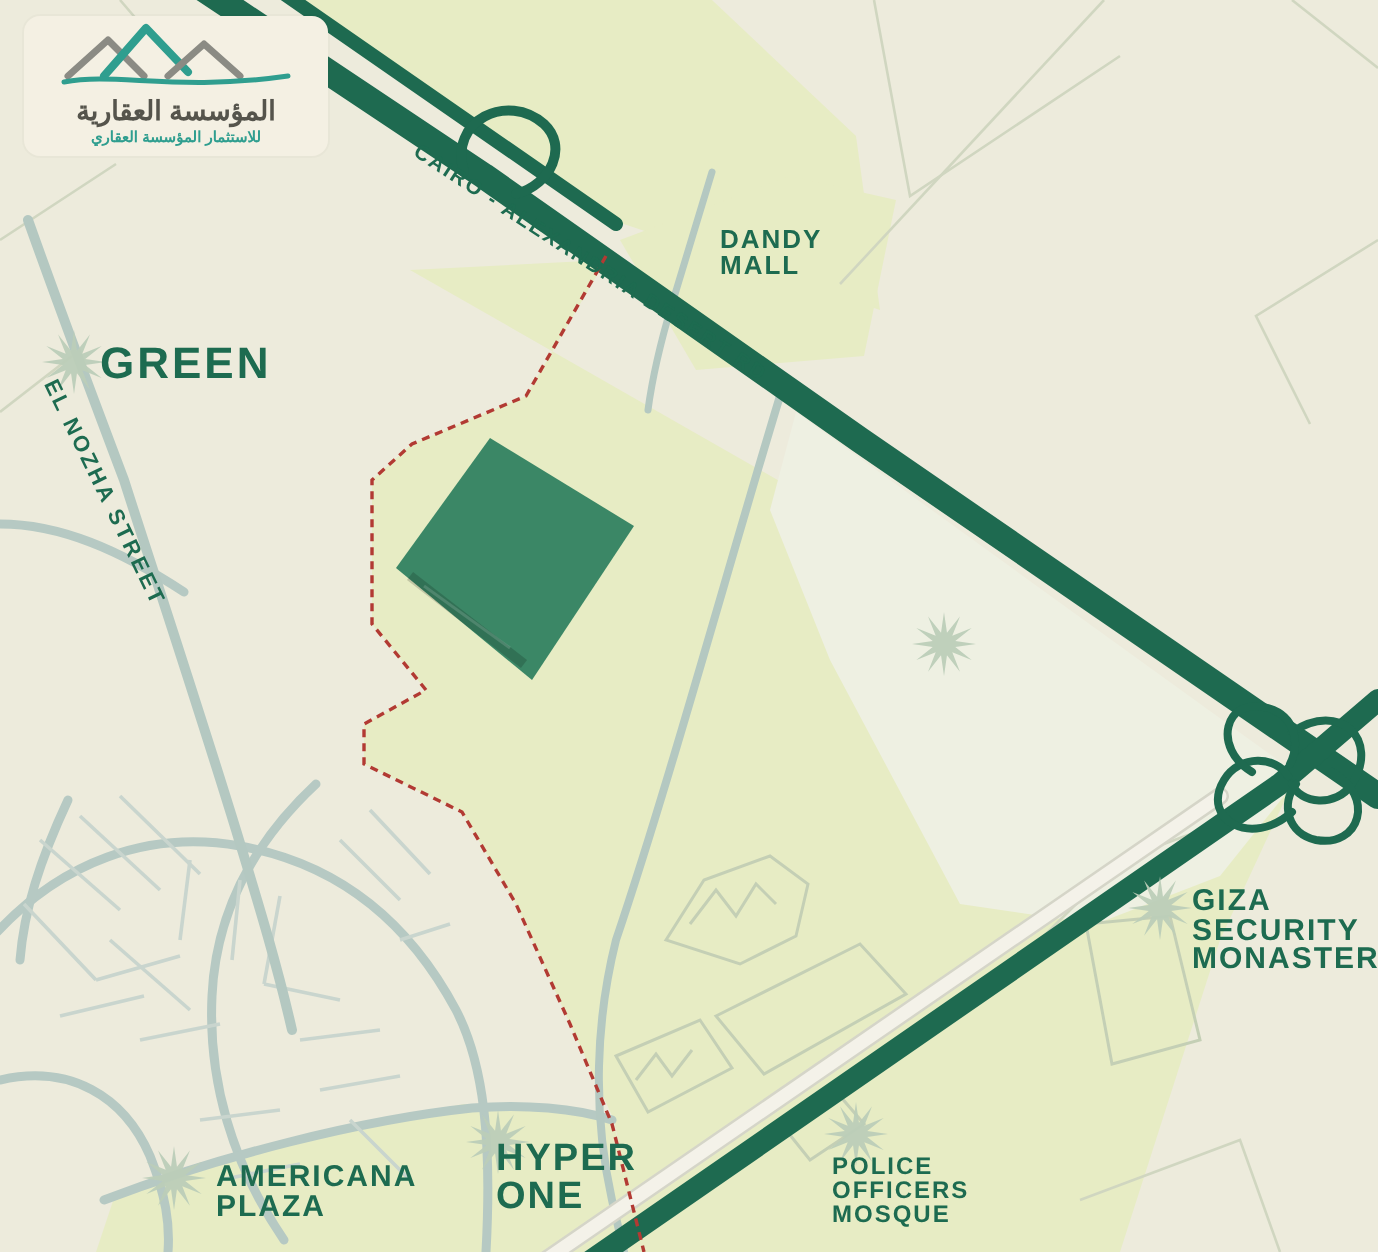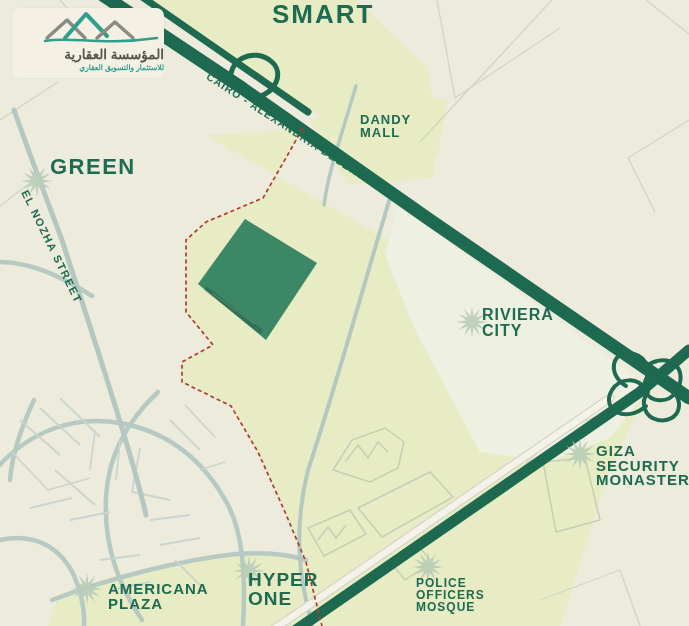--- a/index.html
+++ b/index.html
@@ -4,35 +4,35 @@
 <style>
   html,body{margin:0;padding:0;background:#fff;font-family:"Liberation Sans",sans-serif;}
   .stage{position:relative;width:689px;height:626px;overflow:hidden;background:#edebdc;}
   .stage svg.base{position:absolute;left:0;top:0;}
   
   .plabel{position:absolute;color:#1d6b50;font-weight:bold;line-height:0.98;letter-spacing:1px;
           text-transform:uppercase;white-space:nowrap;z-index:5;transform-origin:0 0;}
   .plabel span{display:block;}
   .l-smart{left:272px;top:2px;font-size:26px;letter-spacing:2px;}
   .l-dandy{left:360px;top:114px;font-size:13px;}
-  .l-green{left:50px;top:156px;font-size:22px;letter-spacing:1.5px;}
+  .l-green{left:50px;top:171px;font-size:22px;letter-spacing:1.5px;}
   .l-riviera{left:482px;top:307px;font-size:16px;}
   .l-giza{left:596px;top:444px;font-size:15px;}
   .l-police{left:416px;top:578px;font-size:12px;}
   .l-hyper{left:228px;top:571px;font-size:19px;margin-left:20px;}
   .l-americana{left:108px;top:582px;font-size:15px;}
   .rlabel{position:absolute;color:#1d6b50;font-weight:bold;white-space:nowrap;z-index:4;
           transform-origin:0 0;text-transform:uppercase;}
   .r-cairo{left:211px;top:70px;font-size:10.5px;letter-spacing:1.2px;transform:rotate(33deg);}
   .r-nozha{left:30px;top:188px;font-size:11px;letter-spacing:1.5px;transform:rotate(64deg);}
   
   .burst{position:absolute;width:34px;height:34px;z-index:3;}
   
   .logo{position:absolute;left:12px;top:8px;width:152px;height:68px;background:#f4f0e3;
-        border-radius:8px;z-index:6;text-align:right;padding-top:2px;box-shadow:0 0 0 1px rgba(0,0,0,0.02);}
+        border-radius:8px;z-index:6;text-align:center;padding-top:2px;box-shadow:0 0 0 1px rgba(0,0,0,0.02);}
   .logo .ar-title{display:block;direction:rtl;font-size:13.5px;font-weight:bold;color:#55544c;margin-top:-4px;}
   .logo .ar-sub{display:block;direction:rtl;font-size:7.5px;font-weight:bold;color:#2f9e8f;margin-top:1px;}
 </style>
 </head>
 <body>
 
 <div class="stage">
 
   <svg class="base" width="689" height="626" viewBox="0 0 689 626">
     <defs>
@@ -154,32 +154,27 @@
       <use href="#burst"></use>
     </svg>
   <svg class="burst" style="left:232px;top:554px;">
       <use href="#burst"></use>
     </svg>
   <svg class="burst" style="left:70px;top:572px;">
       <use href="#burst"></use>
     </svg>
 
   <div class="plabel l-smart">
-    <span>SMART</span>
   </div>
   <div class="plabel l-dandy">
     <span>DANDY</span>
     <span>MALL</span>
   </div>
   <div class="plabel l-green">
     <span>GREEN</span>
-  </div>
-  <div class="plabel l-riviera">
-    <span>RIVIERA</span>
-    <span>CITY</span>
   </div>
   <div class="plabel l-giza">
     <span>GIZA</span>
     <span>SECURITY</span>
     <span>MONASTERY</span>
   </div>
   <div class="plabel l-police">
     <span>POLICE</span>
     <span>OFFICERS</span>
     <span>MOSQUE</span>
@@ -197,16 +192,16 @@
   <div class="rlabel r-nozha">EL NOZHA STREET</div>
 
   <div class="logo">
     <svg width="126" height="36" viewBox="0 0 120 36">
       <path d="M6,28 L26,10 L44,28" stroke="#8b8b84" stroke-width="3.5" fill="none" stroke-linejoin="round" stroke-linecap="round"></path>
       <path d="M24,28 L45,4 L66,26" stroke="#2f9e8f" stroke-width="4" fill="none" stroke-linejoin="round" stroke-linecap="round"></path>
       <path d="M56,28 L74,12 L92,28" stroke="#8b8b84" stroke-width="3.5" fill="none" stroke-linejoin="round" stroke-linecap="round"></path>
       <path d="M4,31 C30,26 60,36 116,28" stroke="#2f9e8f" stroke-width="2.5" fill="none" stroke-linecap="round"></path>
     </svg>
     <span class="ar-title">المؤسسة العقارية</span>
-    <span class="ar-sub">للاستثمار والتسويق العقاري</span>
+    <span class="ar-sub">للاستثمار المؤسسة العقاري</span>
   </div>
 
 </div>
 
 </body></html>

